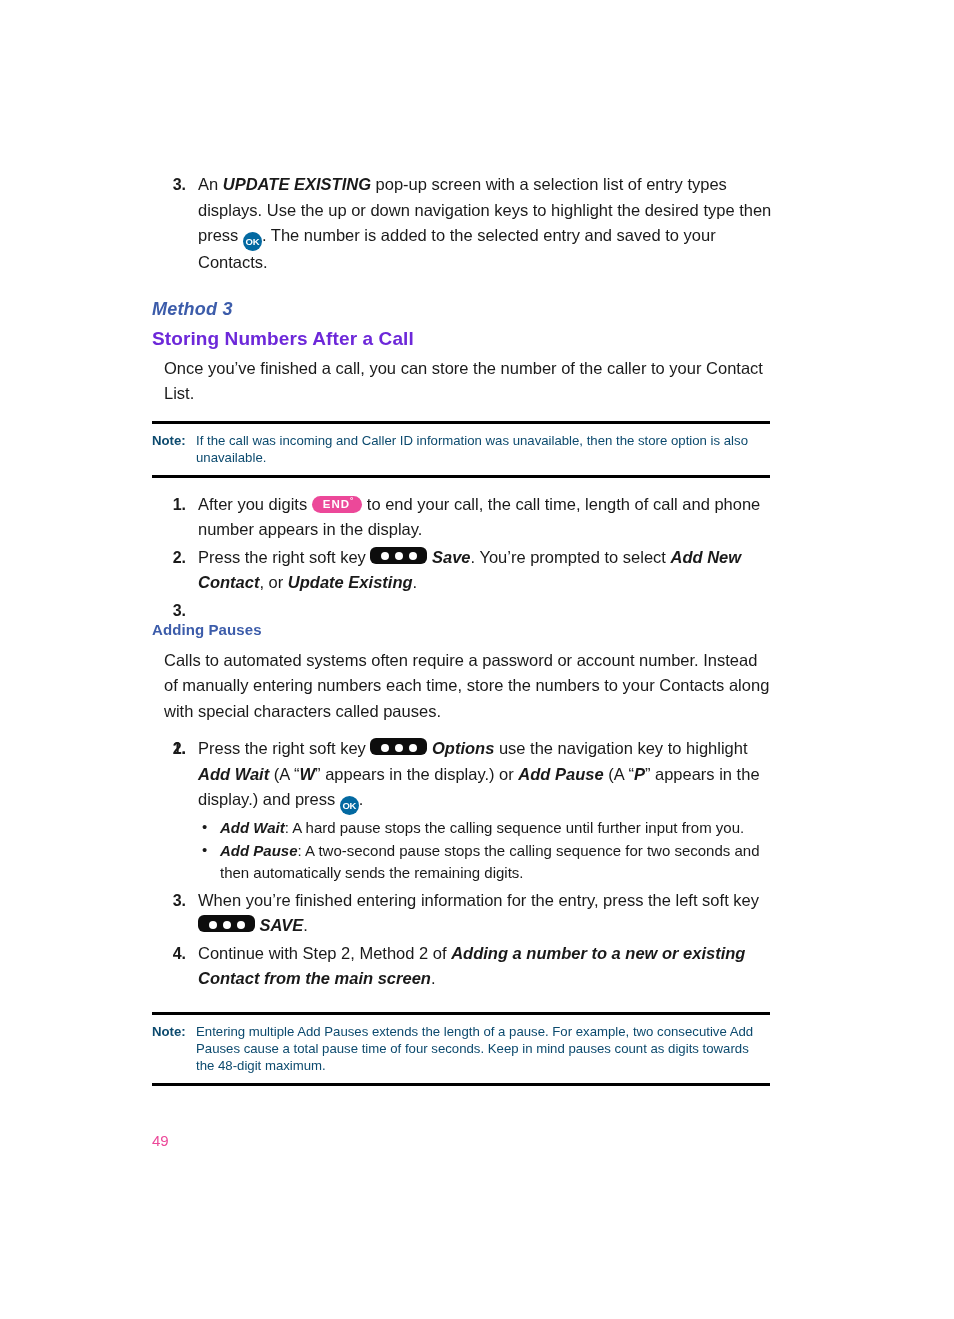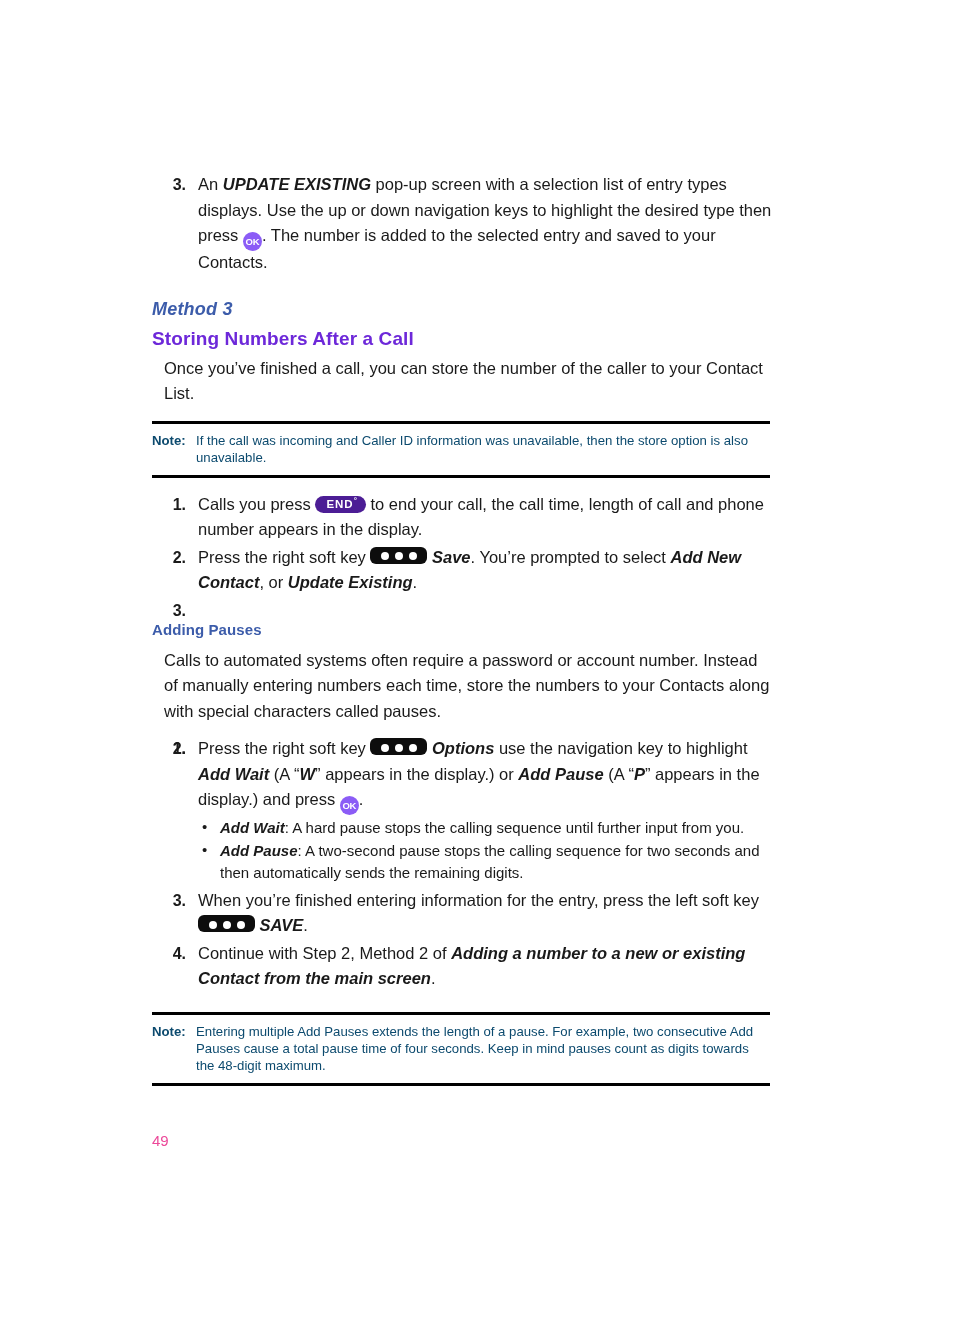--- a/index.html
+++ b/index.html
@@ -144,21 +144,21 @@
     position: absolute;
     left: 0;
     top: 0;
     font-weight: bold;
     font-size: 13.2px;
   }
 
   
   .key-end {
     display: inline-block;
-    background: #4c1d95;
+    background: #ec4899;
     color: #ffffff;
     border-radius: 9px;
     font-size: 11.5px;
     font-weight: bold;
     letter-spacing: 1px;
     line-height: 17px;
     height: 17px;
     padding: 0 9px 0 11px;
     vertical-align: 1px;
     position: relative;
@@ -193,21 +193,21 @@
     background: #ffffff;
     margin: 0 3px;
     vertical-align: middle;
   }
 
   .key-ok {
     display: inline-block;
     width: 19px;
     height: 19px;
     border-radius: 50%;
-    background: #8b5cf6;
+    background: #0369a1;
     color: #ffffff;
     font-size: 9.5px;
     font-weight: bold;
     line-height: 19px;
     text-align: center;
     letter-spacing: -0.2px;
     vertical-align: -3px;
     position: relative;
     top: 1px;
   }
@@ -249,21 +249,21 @@
       <div class="note-inner">
         <span class="note-label">Note:</span><span>If the call was incoming and Caller ID information was unavailable, then the store option is also unavailable.</span>
       </div>
     </div>
 
     <div class="spacer-md"></div>
 
     <ol class="olist">
       <li>
         <span class="num">1.</span>
-        <span><span>Calls you press </span><span class="key-end"><span>END</span><span class="sup">°</span></span><span> to end your call, the call time, length of call and phone number appears in the display.</span></span>
+        <span><span>After you digits </span><span class="key-end"><span>END</span><span class="sup">°</span></span><span> to end your call, the call time, length of call and phone number appears in the display.</span></span>
       </li>
       <li>
         <span class="num">2.</span>
         <span><span>Press the right soft key </span><span class="key-soft"><i></i><i></i><i></i></span> <b>Save</b><span>. You’re prompted to select </span><b>Add New Contact</b><span>, or </span><b>Update Existing</b><span>.</span></span>
       </li>
       <li>
         <span class="num">3.</span>
       </li>
     </ol>
 

